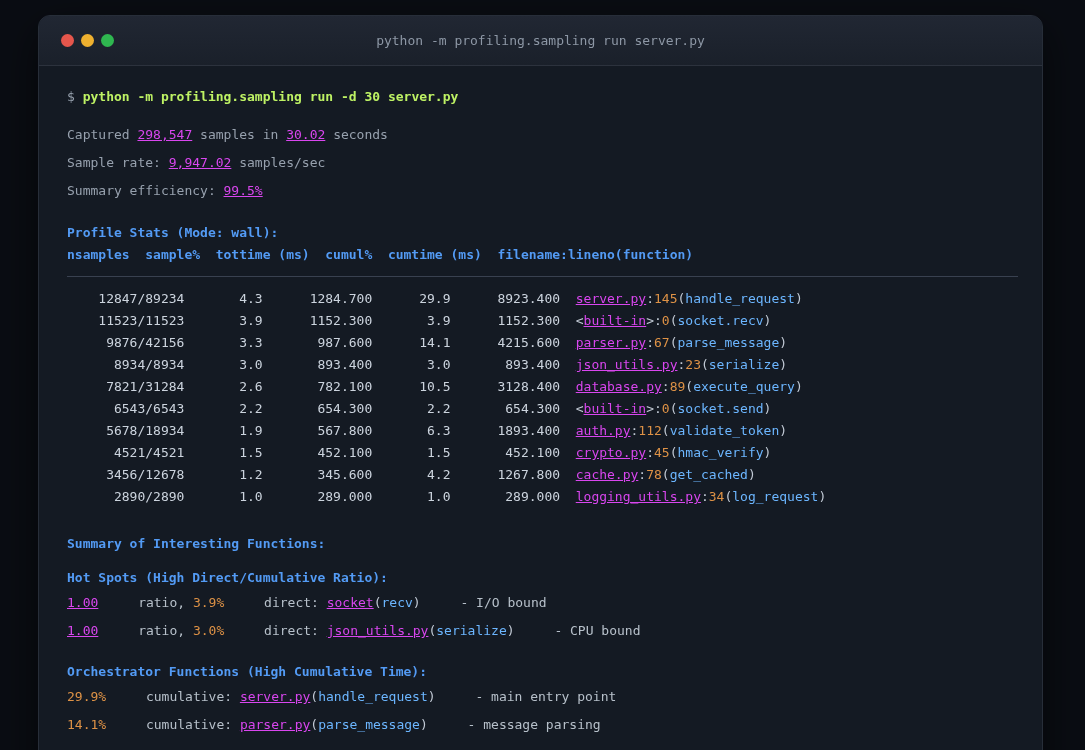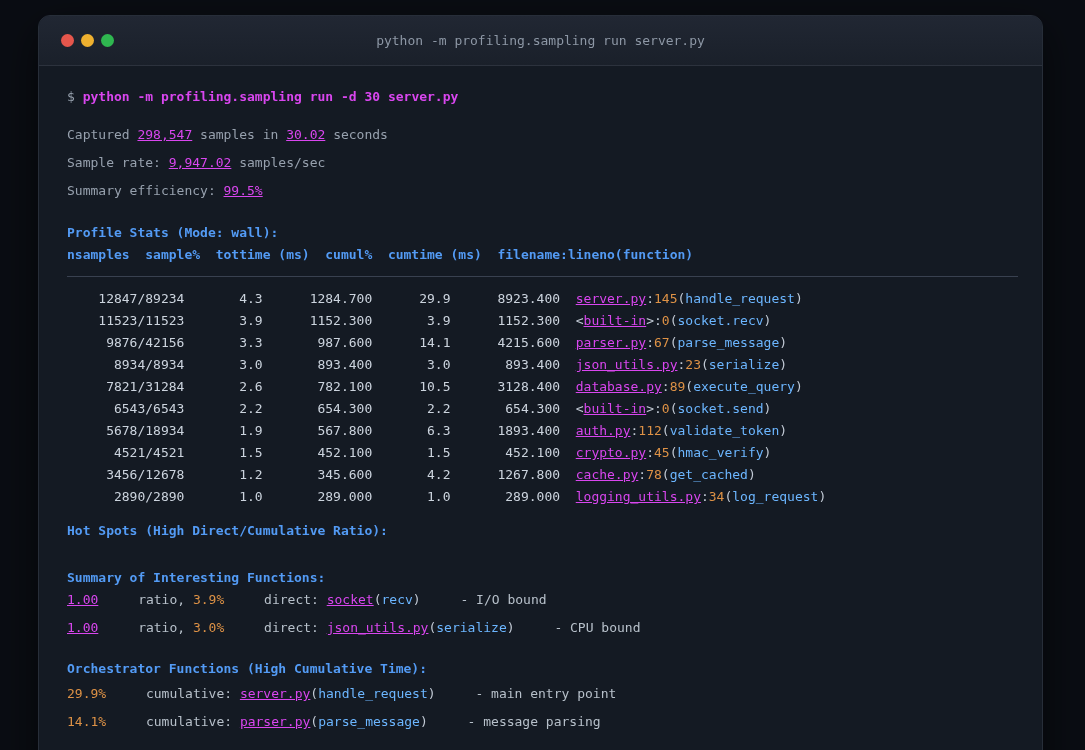--- a/index.html
+++ b/index.html
@@ -29,21 +29,21 @@
     padding:20px 24px 0 28px;
     font-size:13px;line-height:22px;color:#97a1ae;
   }
   .line{white-space:pre;}
   
   .c-gray{color:#97a1ae;}
   .c-prose{color:#b7c0ca;padding-left:32px;}
   .c-num{color:#ccd4de;}
   .c-punct{color:#c2cad5;}
   .c-green{color:#d946ef;text-decoration:underline;}
-  .c-greenb{color:#d946ef;font-weight:bold;margin-top:19px;}
+  .c-greenb{color:#bef264;font-weight:bold;margin-top:19px;}
   .c-blue{color:#539bf5;font-weight:bold;}
   .c-fn{color:#6cb6ff;}
   .c-orange{color:#de9246;}
   
   .m-prompt{margin-bottom:16px;}
   .stat-line{margin-bottom:6px;}
   .m-profile-heading{margin-top:20px;}
   .divider{height:1px;background:#394150;border:0;margin:10px 0 11px 0;}
   .m-summary-heading{margin-top:25px;}
   .m-hotspots-heading{margin-top:12px;margin-bottom:3px;}
@@ -78,22 +78,22 @@
         <div class="line"><span class="c-num">    11523/11523       3.9      1152.300       3.9      1152.300  </span><span class="c-punct">&lt;</span><span class="c-green">built-in</span><span class="c-punct">&gt;</span><span class="c-punct">:</span><span class="c-orange">0</span><span class="c-punct">(</span><span class="c-fn">socket.recv</span><span class="c-punct">)</span></div>
         <div class="line"><span class="c-num">     9876/42156       3.3       987.600      14.1      4215.600  </span><span class="c-green">parser.py</span><span class="c-punct">:</span><span class="c-orange">67</span><span class="c-punct">(</span><span class="c-fn">parse_message</span><span class="c-punct">)</span></div>
         <div class="line"><span class="c-num">      8934/8934       3.0       893.400       3.0       893.400  </span><span class="c-green">json_utils.py</span><span class="c-punct">:</span><span class="c-orange">23</span><span class="c-punct">(</span><span class="c-fn">serialize</span><span class="c-punct">)</span></div>
         <div class="line"><span class="c-num">     7821/31284       2.6       782.100      10.5      3128.400  </span><span class="c-green">database.py</span><span class="c-punct">:</span><span class="c-orange">89</span><span class="c-punct">(</span><span class="c-fn">execute_query</span><span class="c-punct">)</span></div>
         <div class="line"><span class="c-num">      6543/6543       2.2       654.300       2.2       654.300  </span><span class="c-punct">&lt;</span><span class="c-green">built-in</span><span class="c-punct">&gt;</span><span class="c-punct">:</span><span class="c-orange">0</span><span class="c-punct">(</span><span class="c-fn">socket.send</span><span class="c-punct">)</span></div>
         <div class="line"><span class="c-num">     5678/18934       1.9       567.800       6.3      1893.400  </span><span class="c-green">auth.py</span><span class="c-punct">:</span><span class="c-orange">112</span><span class="c-punct">(</span><span class="c-fn">validate_token</span><span class="c-punct">)</span></div>
         <div class="line"><span class="c-num">      4521/4521       1.5       452.100       1.5       452.100  </span><span class="c-green">crypto.py</span><span class="c-punct">:</span><span class="c-orange">45</span><span class="c-punct">(</span><span class="c-fn">hmac_verify</span><span class="c-punct">)</span></div>
         <div class="line"><span class="c-num">     3456/12678       1.2       345.600       4.2      1267.800  </span><span class="c-green">cache.py</span><span class="c-punct">:</span><span class="c-orange">78</span><span class="c-punct">(</span><span class="c-fn">get_cached</span><span class="c-punct">)</span></div>
         <div class="line"><span class="c-num">      2890/2890       1.0       289.000       1.0       289.000  </span><span class="c-green">logging_utils.py</span><span class="c-punct">:</span><span class="c-orange">34</span><span class="c-punct">(</span><span class="c-fn">log_request</span><span class="c-punct">)</span></div>
       </div>
+    <div class="line c-blue m-summary-heading">Summary of Interesting Functions:</div>
     <div class="line c-blue m-hotspots-heading">Hot Spots (High Direct/Cumulative Ratio):</div>
-    <div class="line c-blue m-summary-heading">Summary of Interesting Functions:</div>
     <div id="hot-spots">
         <div class="line hot-line"><span class="c-green">1.00</span><span class="c-prose"> ratio, </span><span class="c-orange">3.9%</span><span class="c-prose"> direct: </span><span class="c-green">socket</span><span class="c-punct">(</span><span class="c-fn">recv</span><span class="c-punct">)</span><span class="c-prose"> - I/O bound</span></div>
         <div class="line hot-line"><span class="c-green">1.00</span><span class="c-prose"> ratio, </span><span class="c-orange">3.0%</span><span class="c-prose"> direct: </span><span class="c-green">json_utils.py</span><span class="c-punct">(</span><span class="c-fn">serialize</span><span class="c-punct">)</span><span class="c-prose"> - CPU bound</span></div>
       </div>
     <div class="line c-blue m-orch-heading">Orchestrator Functions (High Cumulative Time):</div>
     <div id="orchestrators">
         <div class="line orch-line"><span class="c-orange">29.9%</span><span class="c-prose"> cumulative: </span><span class="c-green">server.py</span><span class="c-punct">(</span><span class="c-fn">handle_request</span><span class="c-punct">)</span><span class="c-prose"> - main entry point</span></div>
         <div class="line orch-line"><span class="c-orange">14.1%</span><span class="c-prose"> cumulative: </span><span class="c-green">parser.py</span><span class="c-punct">(</span><span class="c-fn">parse_message</span><span class="c-punct">)</span><span class="c-prose"> - message parsing</span></div>
       </div>
   </div>

